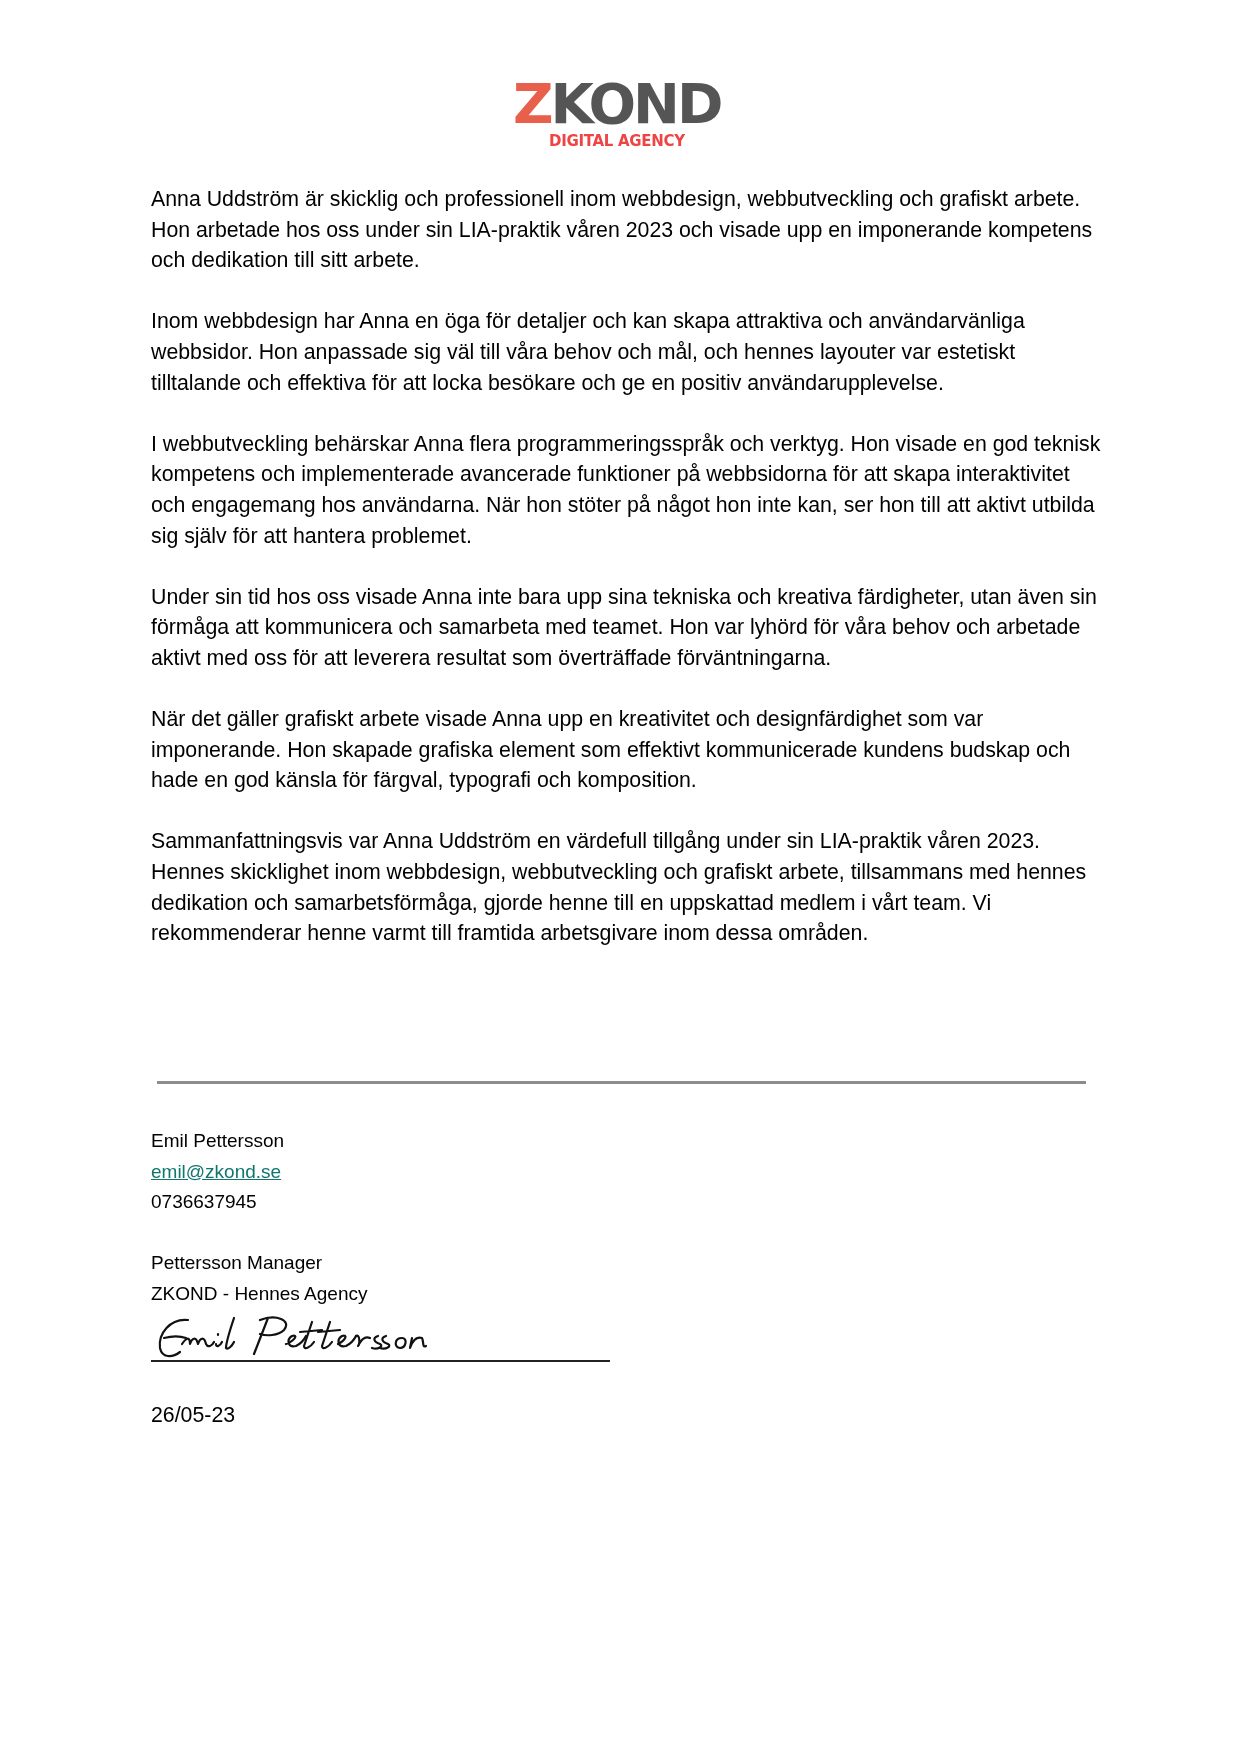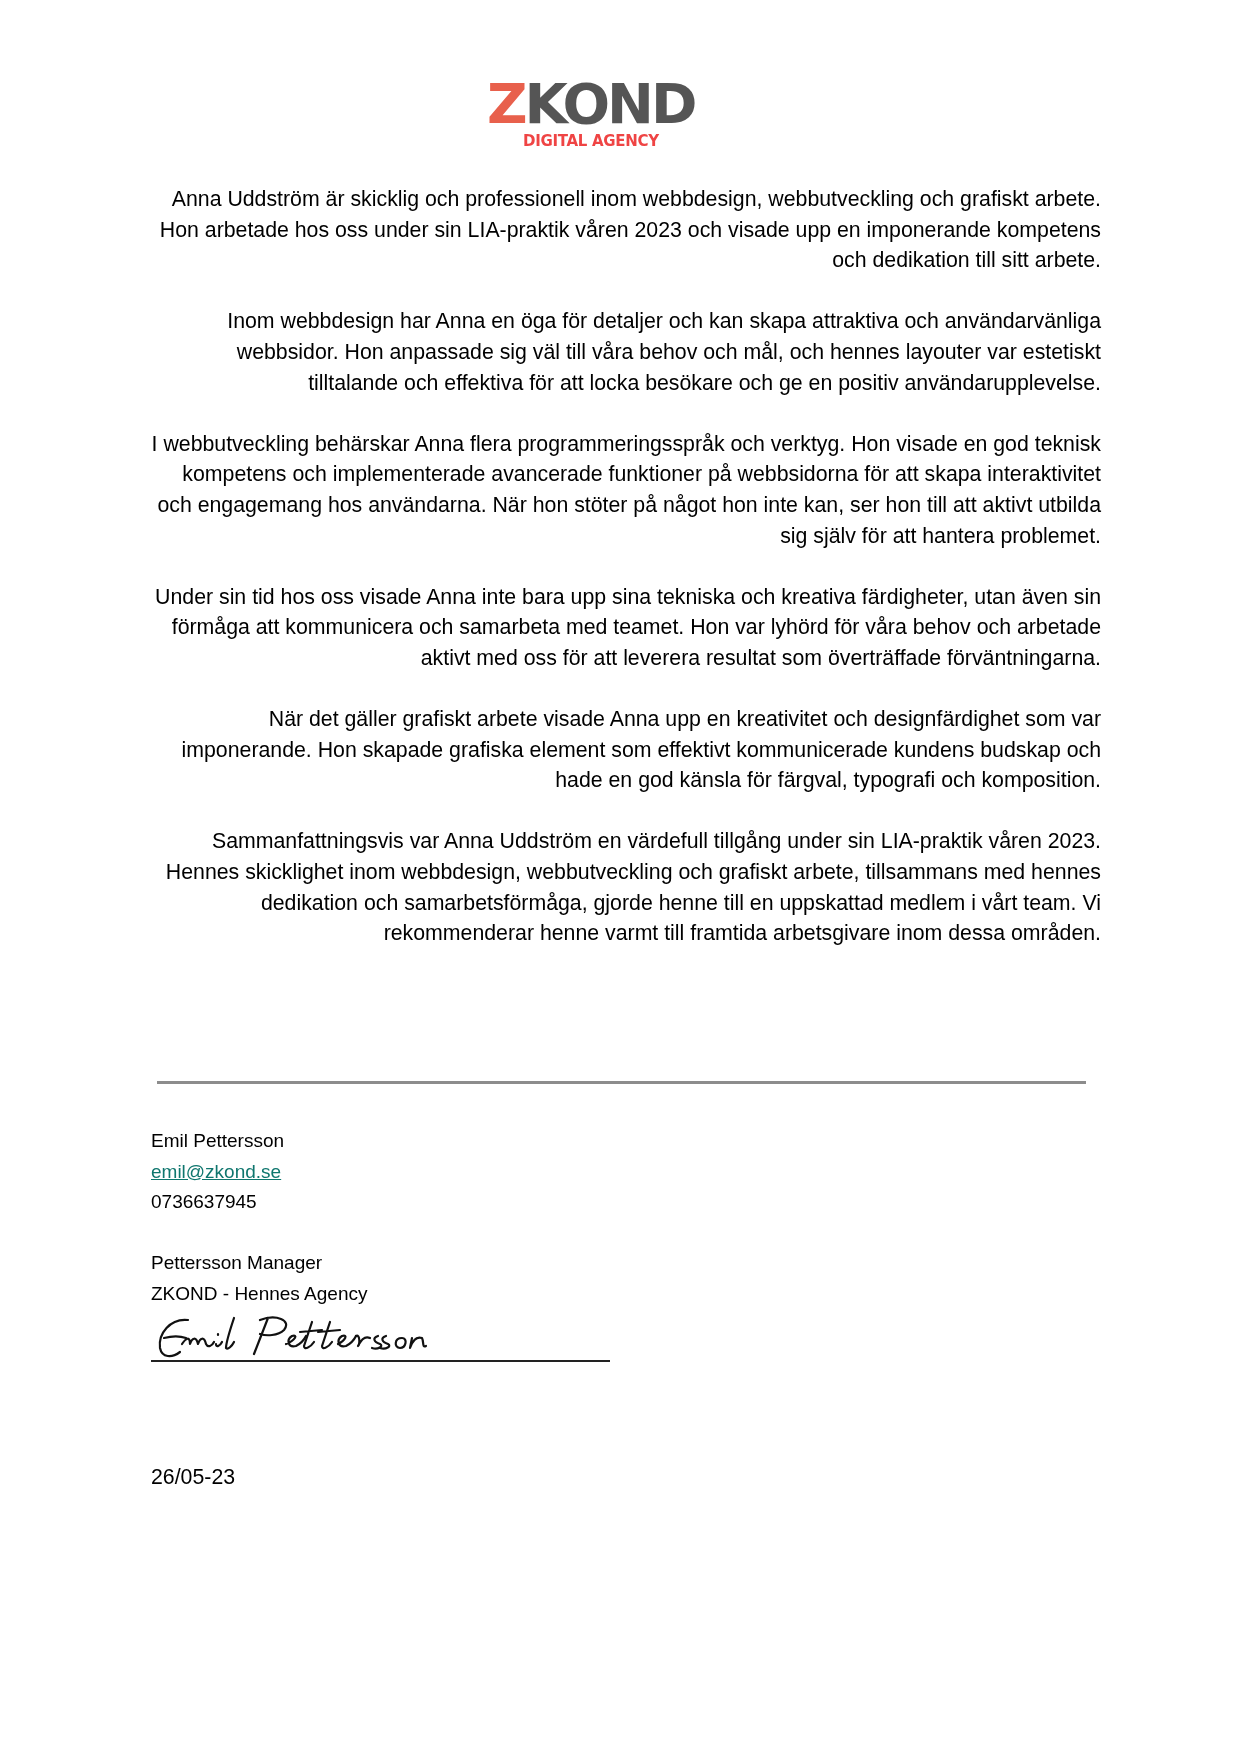--- a/index.html
+++ b/index.html
@@ -1,30 +1,30 @@
 <!DOCTYPE html>
 <html><head>
 <meta charset="utf-8">
 <style>
   html, body { margin: 0; padding: 0; background: #ffffff; }
   body { width: 1242px; height: 1755px; position: relative; font-family: "Liberation Sans", sans-serif; color: #000; }
-  .logo { position: absolute; left: 487px; top: 76px; width: 215px; height: 75px; }
+  .logo { position: absolute; left: 513px; top: 76px; width: 215px; height: 75px; }
   .logo-main { position: absolute; left: 0; top: 0; font-family: "DejaVu Sans", sans-serif; font-weight: bold; font-size: 56px; letter-spacing: -3px; line-height: 56px; color: #555555; }
   .logo-z { color: #e8604c; }
   .logo-sub { position: absolute; left: 36px; top: 56px; font-family: "DejaVu Sans", sans-serif; font-weight: bold; font-size: 15px; letter-spacing: -0.3px; color: #ef4444; white-space: nowrap; }
-  .body-text { position: absolute; left: 151px; top: 184px; width: 950px; font-size: 21.3px; line-height: 30.6px; text-align: right; }
+  .body-text { position: absolute; left: 151px; top: 184px; width: 950px; font-size: 21.3px; line-height: 30.6px; }
   .body-text p { margin: 0 0 30.6px 0; }
   .rule { position: absolute; left: 157px; top: 1081px; width: 929px; height: 3px; background: #8c8c8c; }
   .contact { position: absolute; left: 151px; top: 1126px; font-size: 19px; line-height: 30.6px; }
   .contact .line { display: block; }
   .contact .gap { height: 30.6px; }
   .email { color: #0f766e; text-decoration: underline; }
   .signature { position: absolute; left: 150px; top: 1312px; width: 462px; height: 60px; }
   .sig-line { position: absolute; left: 151px; top: 1360px; width: 459px; height: 2px; background: #222; }
-  .date { position: absolute; left: 151px; top: 1462px; font-size: 21.3px; line-height: 30.6px; }
+  .date { position: absolute; left: 151px; top: 1400px; font-size: 21.3px; line-height: 30.6px; }
 </style>
 </head>
 <body>
 
 <div class="logo">
   <div class="logo-main"><span class="logo-z">Z</span><span>KOND</span></div>
   <div class="logo-sub">DIGITAL AGENCY</div>
 </div>
 
 <div class="body-text">

